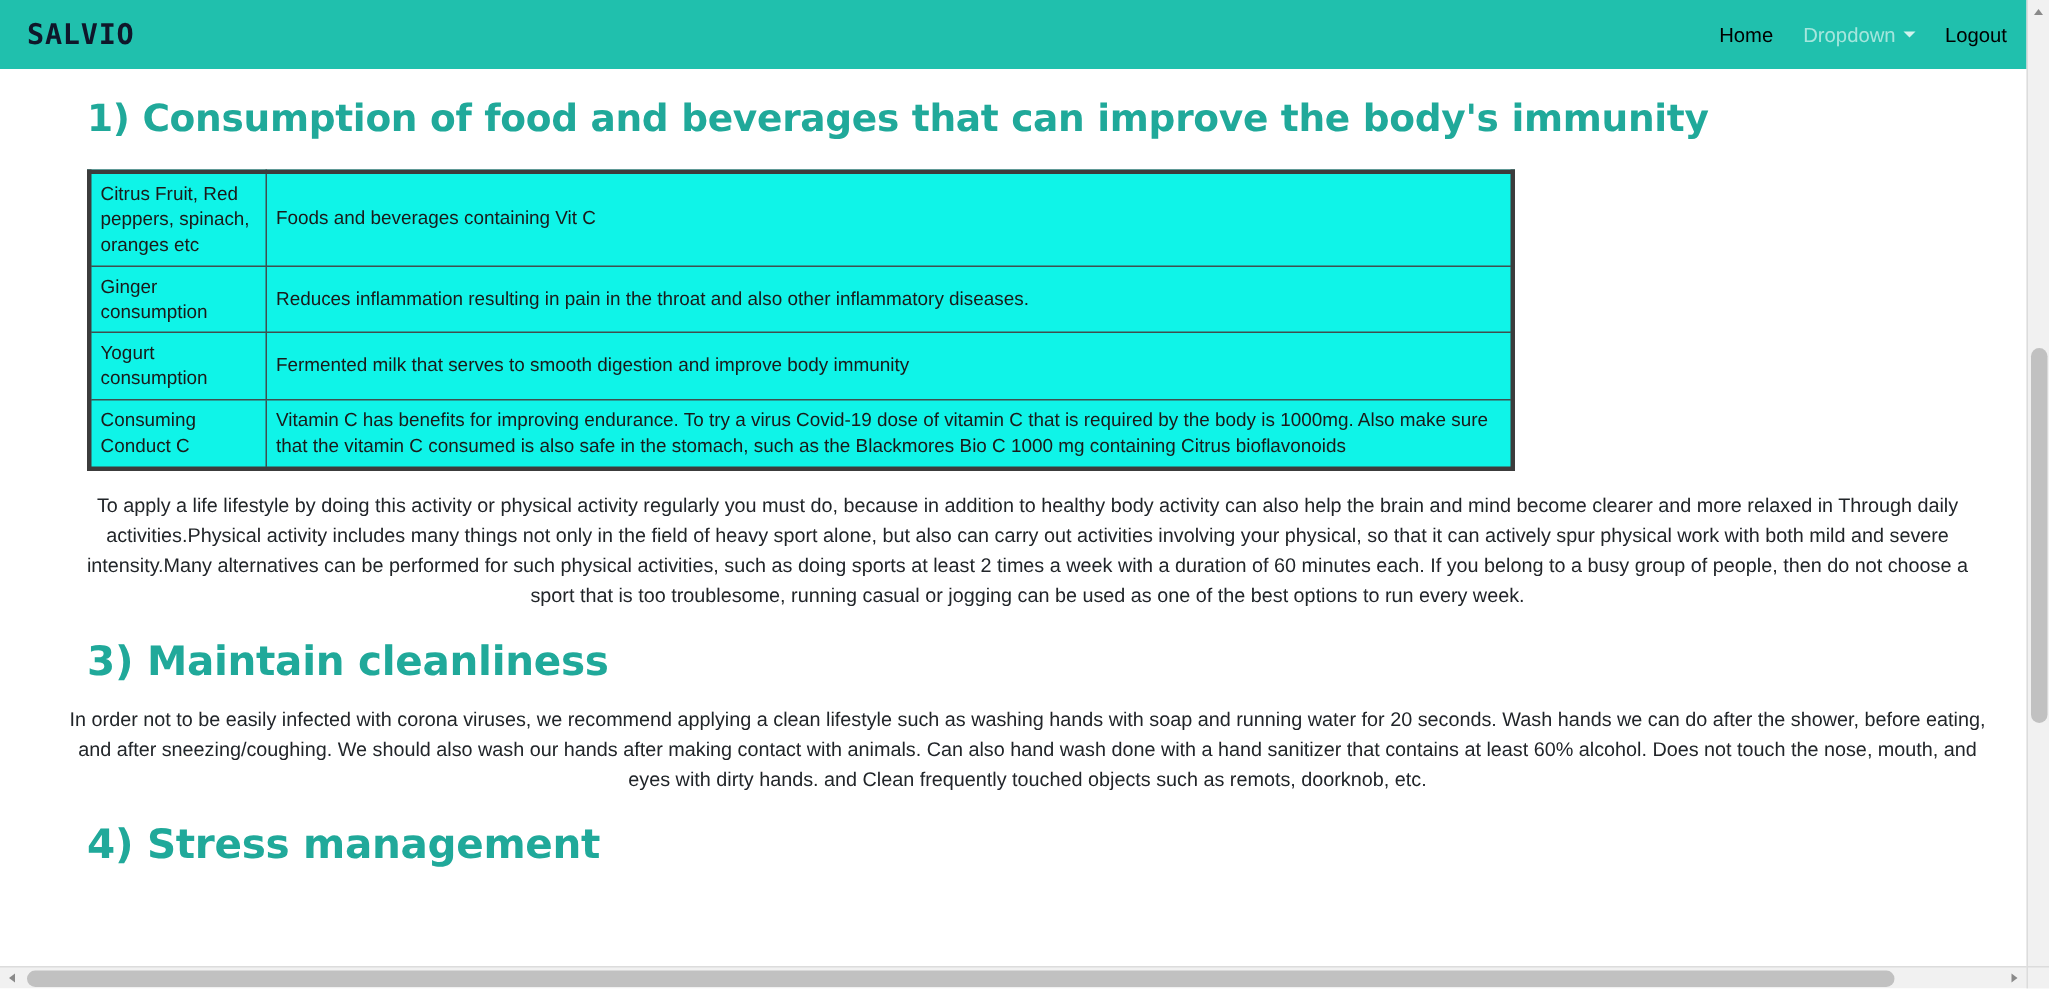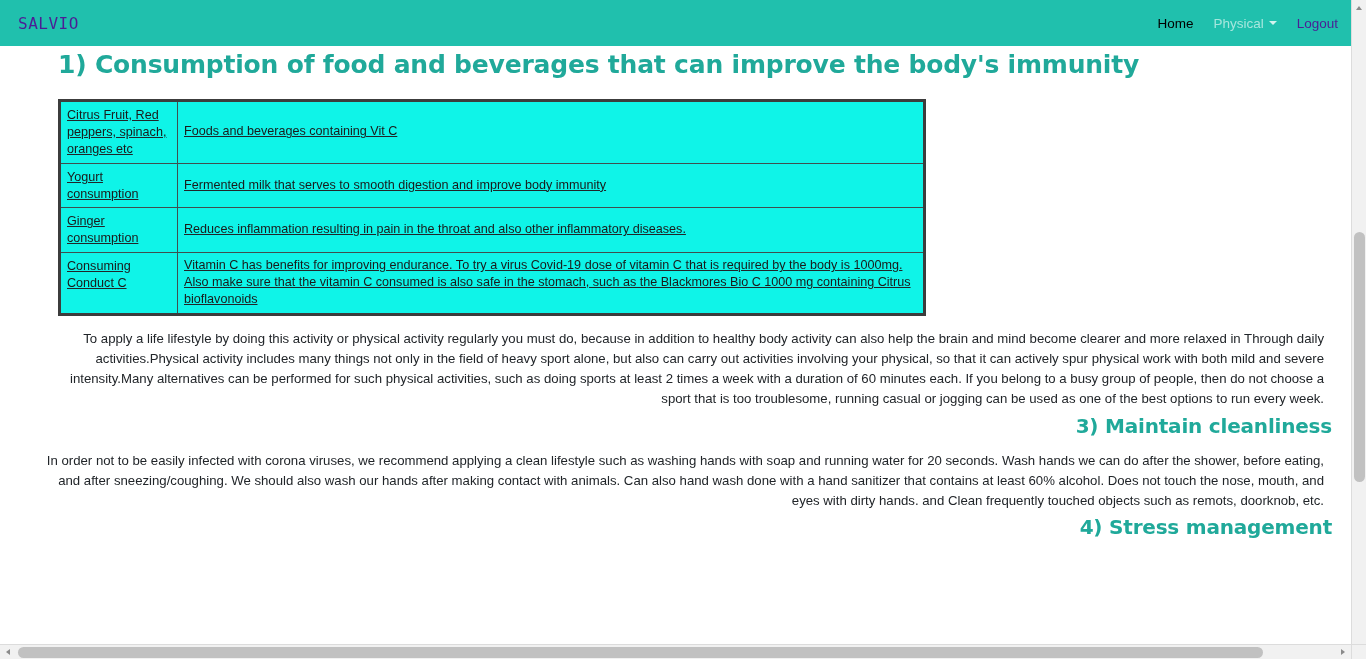--- a/index.html
+++ b/index.html
@@ -20,34 +20,34 @@
     height: 46px;
     background: #20c0ad;
     display: flex;
     align-items: center;
     padding: 0 14px 0 18px;
     position: relative;
     z-index: 5;
   }
   .brand {
     font-family: "DejaVu Sans Mono", monospace;
-    font-weight: normal;
-    font-size: 16px;
+    font-weight: bold;
+    font-size: 19px;
     letter-spacing: 0.5px;
-    color: #4c1d95;
+    color: #0f172a;
   }
   .nav-right {
     margin-left: auto;
     display: flex;
     align-items: center;
     gap: 20px;
     padding-right: 14px;
   }
   .nav-link {
-    color: #4c1d95;
+    color: #000000;
     font-size: 13.5px;
     text-decoration: none;
     cursor: pointer;
     white-space: nowrap;
   }
   .nav-link.muted { color: #d2f3ee; opacity: .75; }
   .nav-link.active { color: #000000; }
   .caret {
     display: inline-block;
     margin-left: 5px;
@@ -62,44 +62,43 @@
     padding: 0 18px 0 42px;
     position: relative;
   }
   .page-inner { width: 1290px; }
 
   h2.section-title {
     font-family: "DejaVu Sans", sans-serif;
     color: #20a99a;
     font-size: 25px;
     font-weight: bold;
-    margin: 4px 0 0 16px;
+    margin: 18px 0 0 16px;
     letter-spacing: -0.2px;
   }
-  h2.section-title.tight { font-size: 20px; text-align: right; }
+  h2.section-title.tight { font-size: 27px; }
 
   p.body-text {
     margin: 13px 0 0 4px;
     font-size: 13.2px;
     line-height: 1.53;
     color: #212529;
-    text-align: right;
+    text-align: center;
     max-width: 1278px;
   }
 
   
   .table-wrap {
     margin: 20px 0 0 16px;
   }
   table.info-table {
     border-collapse: collapse;
-    width: 868px;
+    width: 952px;
     border: 3px solid #3c3c3c;
     background: #0ff2e6;
-    text-decoration: underline;
   }
   table.info-table td {
     border: 1px solid #3f4f4f;
     background: #0ff4e8;
     padding: 4px 6px 5px 6px;
     font-size: 12.6px;
     line-height: 1.34;
     vertical-align: middle;
     color: #1a1a1a;
   }
@@ -201,46 +200,46 @@
   }
 </style>
 </head>
 <body>
 
 <div class="navbar">
   <div class="brand">SALVIO</div>
   <div class="nav-right">
     <a class="nav-link active">Home</a>
     <span style="display:inline-flex;align-items:center;">
-      <span class="nav-link muted">Physical</span>
+      <span class="nav-link muted">Dropdown</span>
       <span class="caret"></span>
     </span>
     <a class="nav-link">Logout</a>
   </div>
 </div>
 
 <div class="page">
   <div class="page-inner">
 
     <h2 class="section-title">1) Consumption of food and beverages that can improve the body's immunity</h2>
 
     <div class="table-wrap">
       <table class="info-table">
         <tbody>
           <tr class="r1">
             <td class="col-a">Citrus Fruit, Red peppers, spinach, oranges etc</td>
             <td class="col-b">Foods and beverages containing Vit C</td>
           </tr>
           <tr>
+            <td class="col-a">Ginger consumption</td>
+            <td class="col-b">Reduces inflammation resulting in pain in the throat and also other inflammatory diseases.</td>
+          </tr>
+          <tr>
             <td class="col-a">Yogurt consumption</td>
             <td class="col-b">Fermented milk that serves to smooth digestion and improve body immunity</td>
-          </tr>
-          <tr>
-            <td class="col-a">Ginger consumption</td>
-            <td class="col-b">Reduces inflammation resulting in pain in the throat and also other inflammatory diseases.</td>
           </tr>
           <tr>
             <td class="col-a">Consuming Conduct C</td>
             <td class="col-b">Vitamin C has benefits for improving endurance. To try a virus Covid-19 dose of vitamin C that is required by the body is 1000mg. Also make sure that the vitamin C consumed is also safe in the stomach, such as the Blackmores Bio C 1000 mg containing Citrus bioflavonoids</td>
           </tr>
         </tbody>
       </table>
     </div>
 
     <p class="body-text">To apply a life lifestyle by doing this activity or physical activity regularly you must do, because in addition to healthy body activity can also help the brain and mind become clearer and more relaxed in Through daily activities.Physical activity includes many things not only in the field of heavy sport alone, but also can carry out activities involving your physical, so that it can actively spur physical work with both mild and severe intensity.Many alternatives can be performed for such physical activities, such as doing sports at least 2 times a week with a duration of 60 minutes each. If you belong to a busy group of people, then do not choose a sport that is too troublesome, running casual or jogging can be used as one of the best options to run every week.</p>

